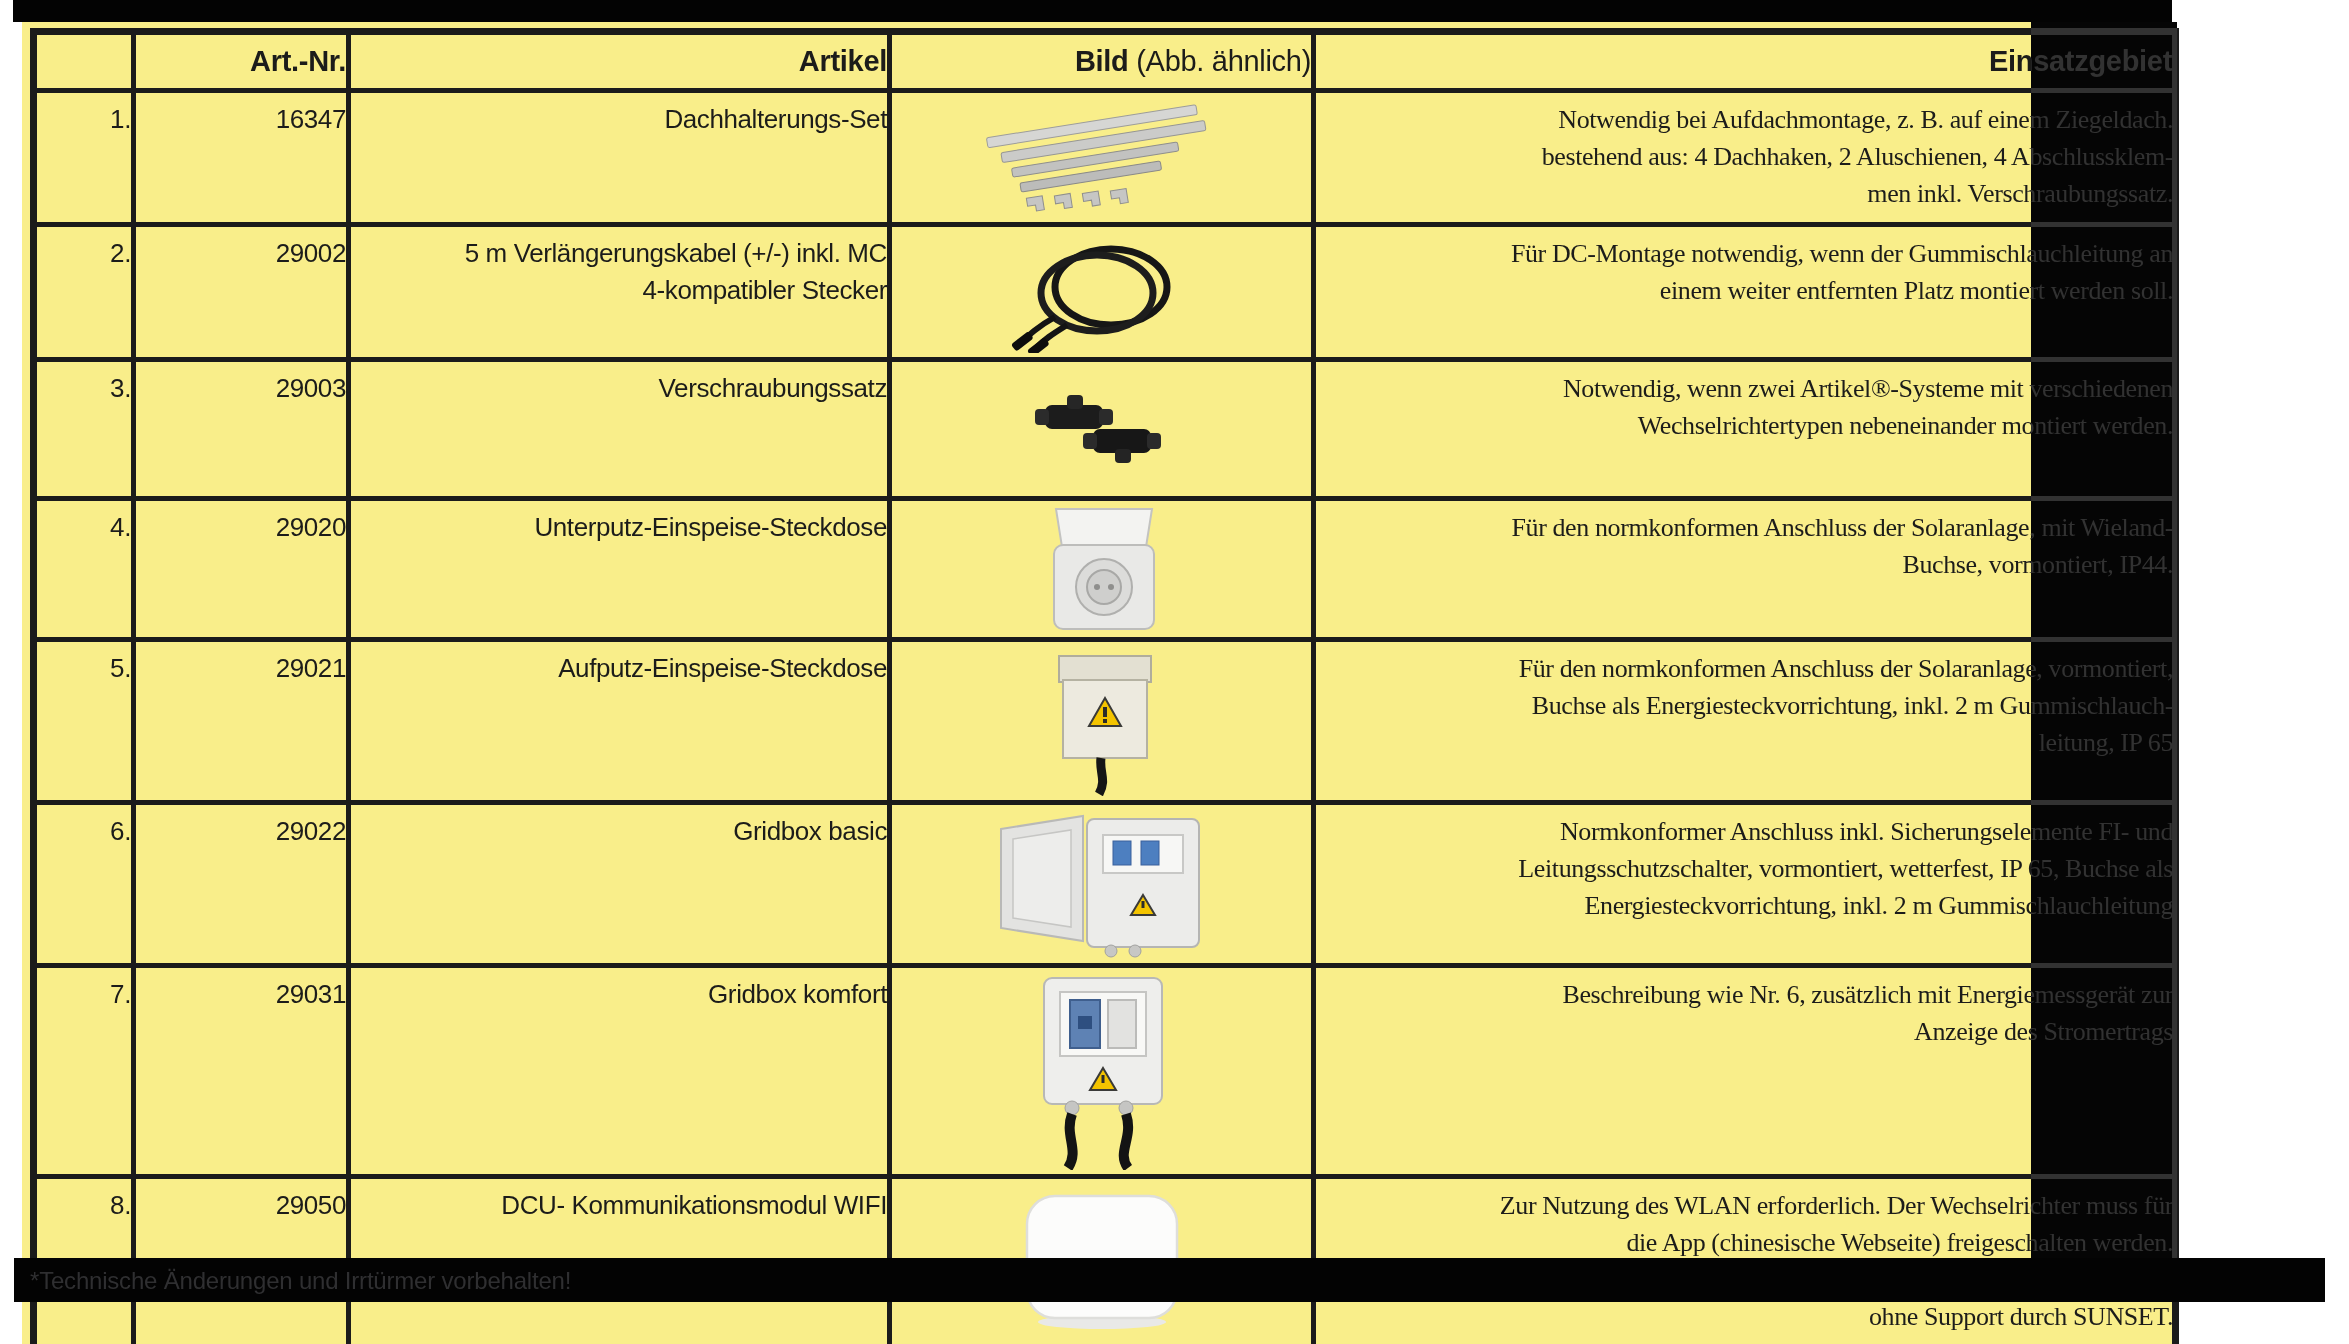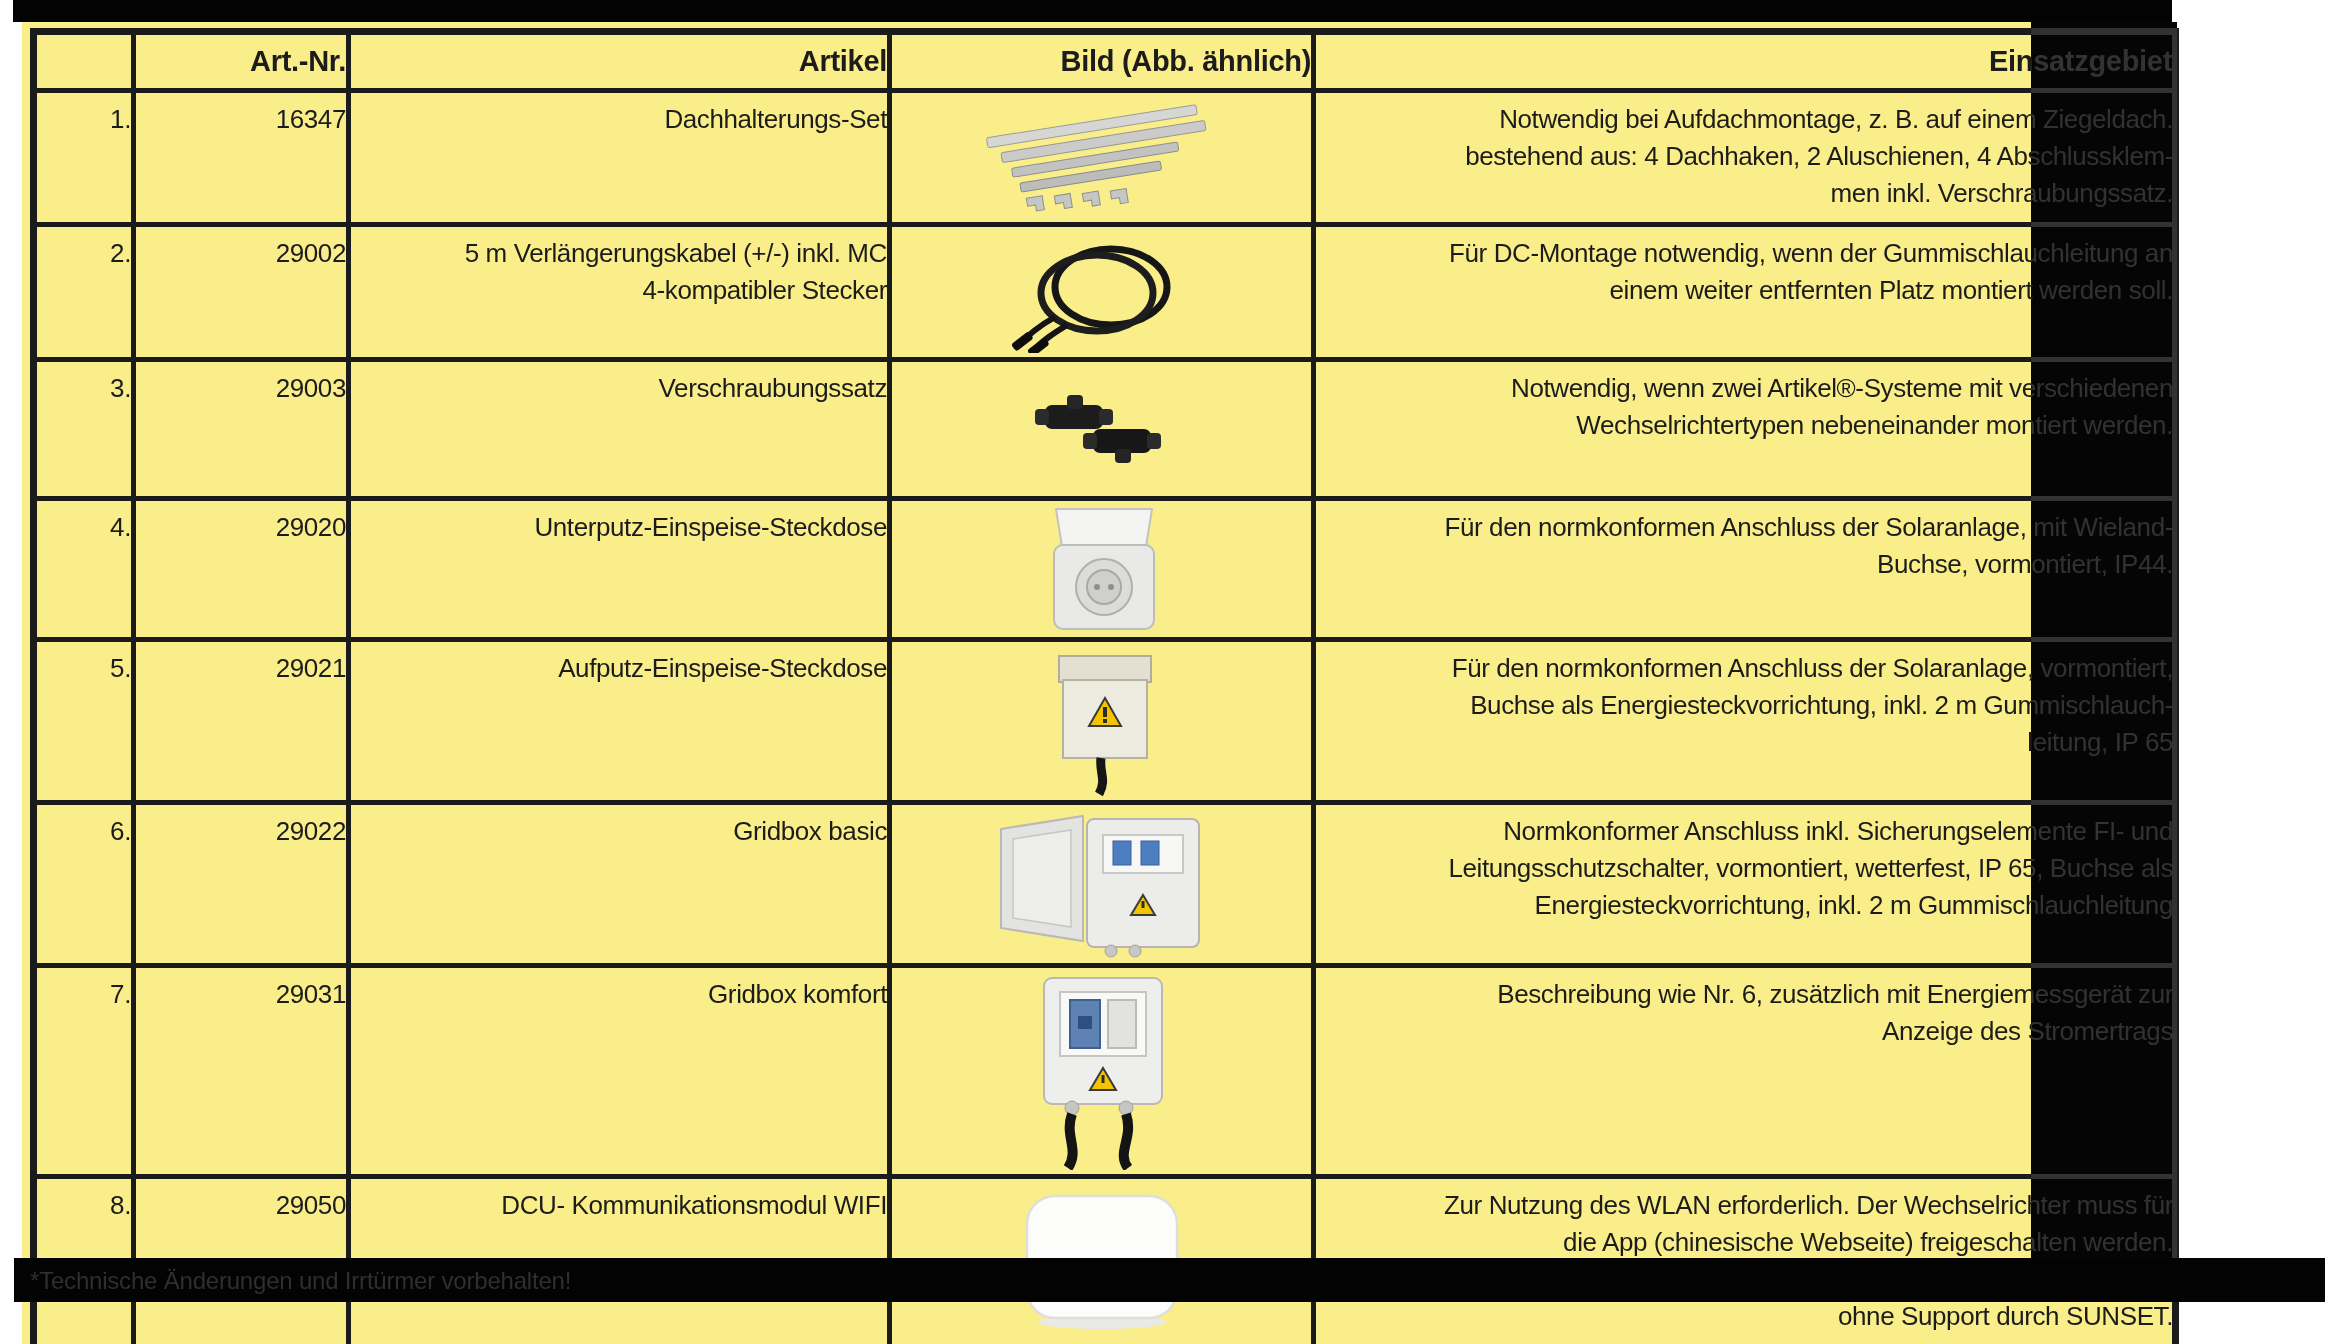--- a/index.html
+++ b/index.html
@@ -24,28 +24,28 @@
   .wrap{
     position:absolute;left:22px;top:22px;width:2155px;background:#f9ee8a;
     box-sizing:border-box;padding:6px 0 0 8px;
   }
   table{
     border-collapse:collapse;table-layout:fixed;width:2142px;
     background:#f9ee8a;border:7px solid #1b1b1b;
   }
   th,td{border:5px solid #1b1b1b;vertical-align:top;box-sizing:border-box;text-align:right;}
   th{font-size:29px;font-weight:700;padding:10px 0 0 13px;letter-spacing:-0.3px;}
-  th .light{font-weight:700;}
+  th .light{font-weight:400;}
   td{font-size:26px;letter-spacing:-0.4px;line-height:37px;}
   td.num{padding:8px 0 0 14px;}
   td.art{padding:8px 0 0 12px;}
   td.artikel{padding:8px 0 0 13px;white-space:pre;}
   td.bild{vertical-align:middle;text-align:center;padding:4px;}
   td.einsatz{padding:8px 0 0 12px;}
-  td.einsatz .desc{white-space:pre;width:845px;overflow:hidden;}
+  td.einsatz .desc{white-space:pre;width:845px;overflow:hidden;font-family:Liberation Serif, serif;}
   tr.hrow{height:59px;}
   tr.r0{height:134px;} tr.r1{height:135px;} tr.r2{height:139px;} tr.r3{height:139px;}
   tr.r4{height:111px;} tr.r5{height:159px;} tr.r6{height:152px;} tr.r7{height:171px;}
   svg{display:block;margin:0 auto;}
 </style>
 </head>
 <body>
 
 <div class="topbar"></div>
 

